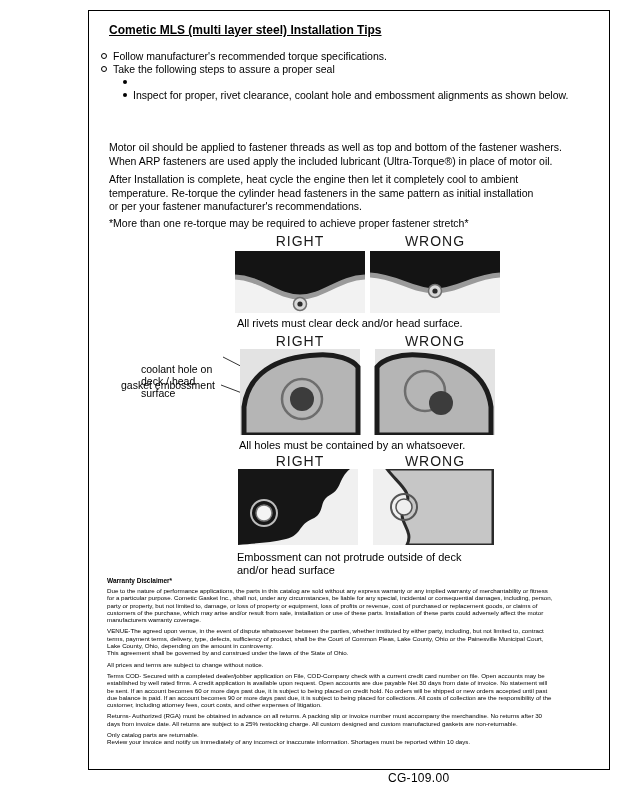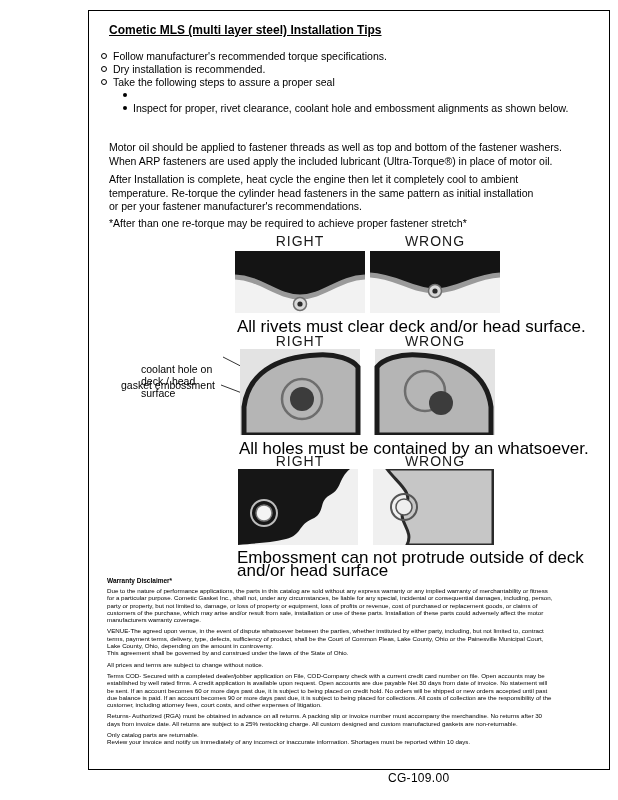--- a/index.html
+++ b/index.html
@@ -15,21 +15,21 @@
   .sub{margin-left:22px;}
   .diesel-h{position:absolute;left:20px;top:110px;font-size:12px;font-weight:bold;margin:0;}
   .para{position:absolute;left:20px;width:480px;font-size:10.5px;line-height:13.5px;
         margin:0;white-space:pre-line;}
   .p1{top:130px}.p2{top:162px}.p3{top:206px}
   .dg-h{position:absolute;width:130px;text-align:center;font-size:14px;
         letter-spacing:1px;color:#1a1a1a;}
   .colL{left:146px}.colR{left:281px}
   .r1{top:222px}.r2{top:322px}.r3{top:442px}
   .dg-img{position:absolute;line-height:0;}
-  .caption{position:absolute;font-size:17px;white-space:pre-line;}
+  .caption{position:absolute;font-size:11px;white-space:pre-line;}
   .cap1{left:148px;top:306px}
   .cap2{left:150px;top:428px}
   .cap3{left:148px;top:540px;line-height:13px}
   .lbl{position:absolute;font-size:10.5px;line-height:12px;}
   .lbl1{left:52px;top:352px;width:88px;}
   .lbl2{left:32px;top:368px;white-space:nowrap;}
   .connector{position:absolute;left:120px;top:332px;line-height:0;}
   .warranty{position:absolute;left:18px;top:566px;width:446px;}
   .w-h{font-size:6.5px;font-weight:bold;margin:0 0 3px 0;}
   .w-p{font-size:6.2px;line-height:7.3px;margin:0 0 4px 0;white-space:pre-line;}
@@ -43,41 +43,37 @@
 
     <h1 class="title">Cometic MLS (multi layer steel) Installation Tips</h1>
 
     <div class="bullets">
       <div class="b-row">
         <span class="b-circle"></span>
         <span>Follow manufacturer's recommended torque specifications.</span>
       </div>
       <div class="b-row">
         <span class="b-circle"></span>
-        <span>Dry installation is recommended.</span>
-      </div>
-      <div class="b-row">
-        <span class="b-circle"></span>
         <span>Take the following steps to assure a proper seal</span>
       </div>
       <div class="b-row sub">
         <span class="b-dot"></span>
       </div>
       <div class="b-row sub">
         <span class="b-dot"></span>
         <span>Inspect for proper, rivet clearance, coolant hole and embossment alignments as shown below.</span>
       </div>
     </div>
 
     <p class="para p1">Motor oil should be applied to fastener threads as well as top and bottom of the fastener washers.
 When ARP fasteners are used apply the included lubricant (Ultra-Torque®) in place of motor oil.</p>
     <p class="para p2">After Installation is complete, heat cycle the engine then let it completely cool to ambient
 temperature. Re-torque the cylinder head fasteners in the same pattern as initial installation
 or per your fastener manufacturer's recommendations.</p>
-    <p class="para p3">*After than one re-torque may be required to achieve proper fastener stretch*</p>
+    <p class="para p3">*More than one re-torque may be required to achieve proper fastener stretch*</p>
 
     <div class="dg-h colL r1">RIGHT</div>
     <div class="dg-h colR r1">WRONG</div>
 
     <div class="dg-img" style="left:146px;top:240px;">
       <svg width="130" height="62" viewBox="0 0 130 62">
         <rect width="130" height="62" fill="#f2f2f2"></rect>
         <path d="M0,0 H130 V26 C104,27 88,46 65,46 C42,46 26,27 0,26 Z" fill="#141414"></path>
         <path d="M0,26 C26,27 42,46 65,46 C88,46 104,27 130,26" fill="none" stroke="#9a9a9a" stroke-width="5"></path>
         <circle cx="65" cy="53" r="6.5" fill="#d9d9d9" stroke="#6f6f6f" stroke-width="1.5"></circle>

